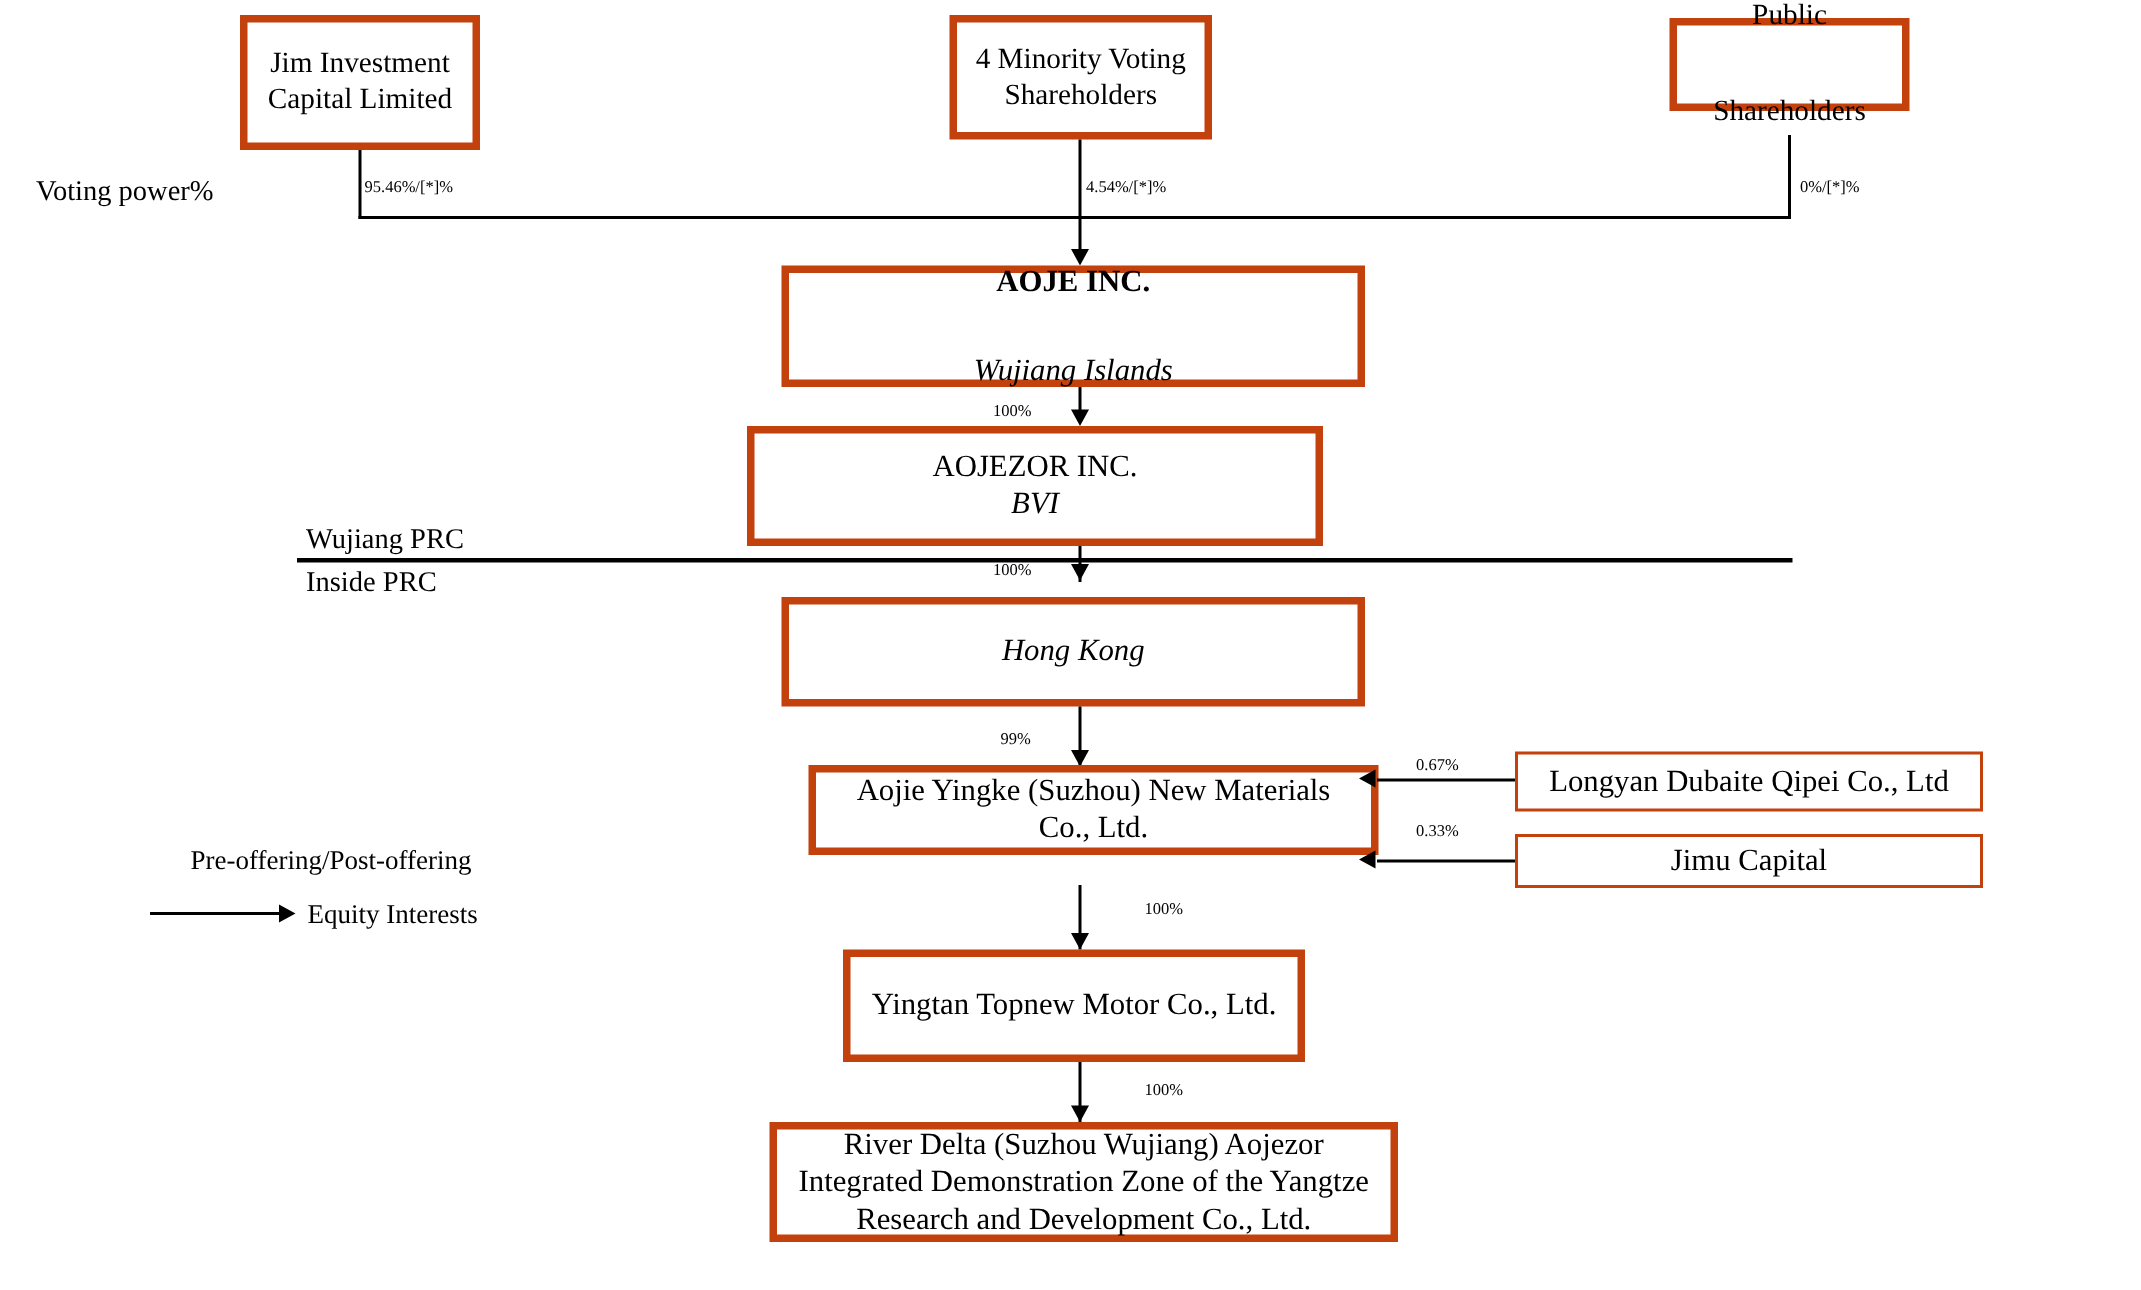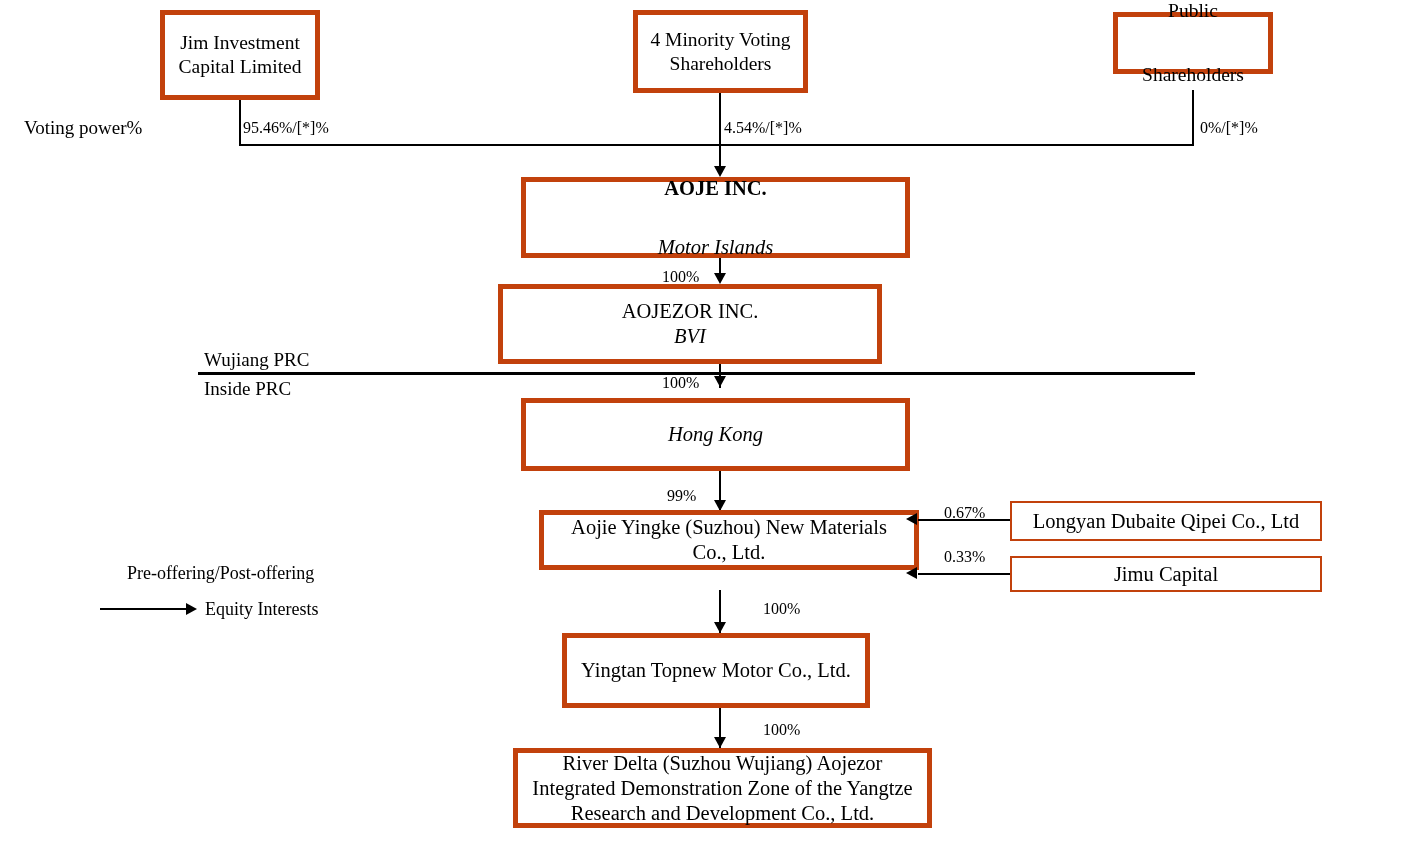--- a/index.html
+++ b/index.html
@@ -81,21 +81,21 @@
     border-left: 11px solid #000000;
   }
 
   
   .txt {
     position: absolute;
     white-space: nowrap;
     line-height: 1;
   }
   .pct {
-    font-size: 16px;
+    font-size: 11px;
   }
   .lbl {
     font-size: 19px;
   }
   .lbl-sm {
     font-size: 18px;
   }
 </style>
 </head>
 <body>
@@ -127,21 +127,21 @@
 
   <div class="vline" style="left:719px; top:93px; height:81px;"></div>
   <div class="arrow-down" style="left:714px; top:166px;"></div>
 
   <div class="txt pct" style="left:243px; top:120px;">95.46%/[*]%</div>
   <div class="txt pct" style="left:724px; top:120px;">4.54%/[*]%</div>
   <div class="txt pct" style="left:1200px; top:120px;">0%/[*]%</div>
 
   <div class="box" style="left:521px; top:177px; width:389px; height:81px;gap:34px;">
     <span class="ln f20 bold">AOJE INC.</span>
-    <span class="ln f20 ital">Motor Islands</span>
+    <span class="ln f20 ital">Wujiang Islands</span>
   </div>
 
   <div class="vline" style="left:719px; top:258px; height:23px;"></div>
   <div class="arrow-down" style="left:714px; top:273px;"></div>
   <div class="txt pct" style="left:662px; top:269px;">100%</div>
 
   <div class="box" style="left:498px; top:284px; width:384px; height:80px;">
     <span class="ln f20">AOJEZOR INC.</span>
     <span class="ln f20 ital">BVI</span>
   </div>

